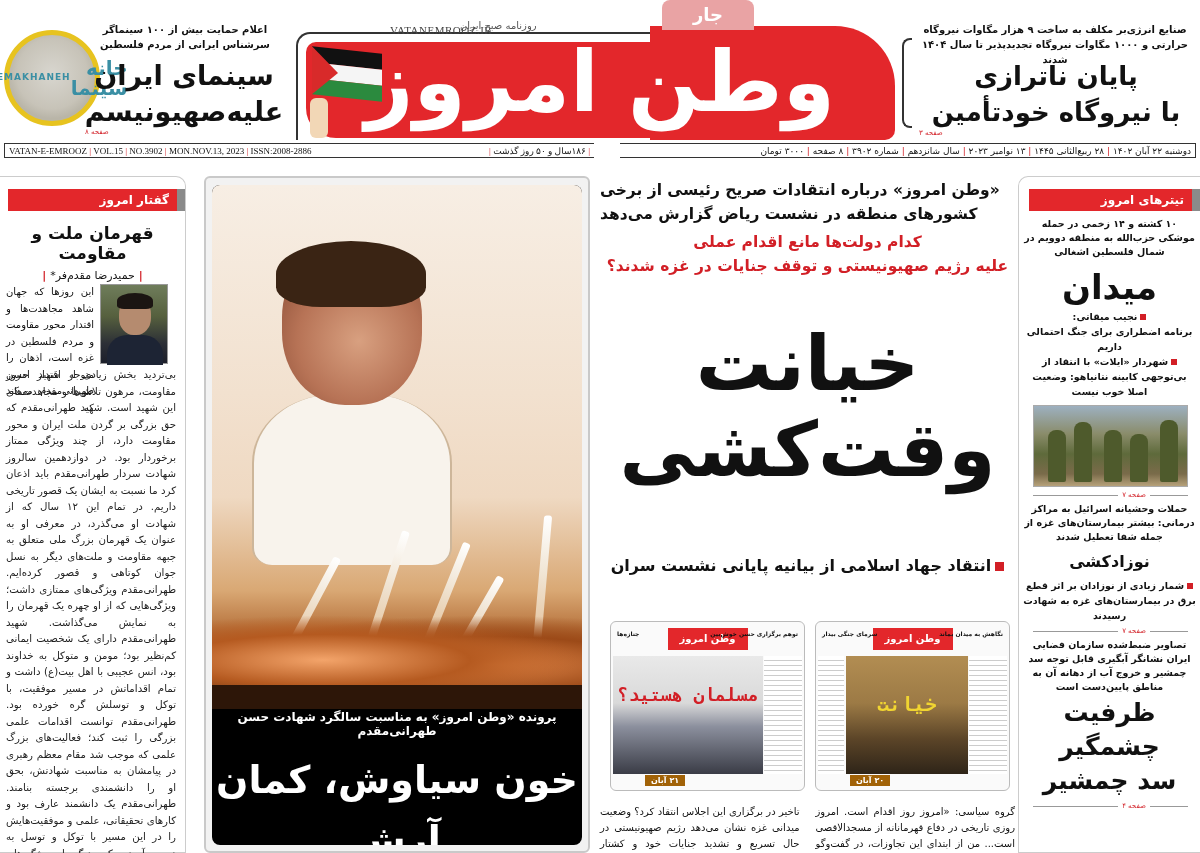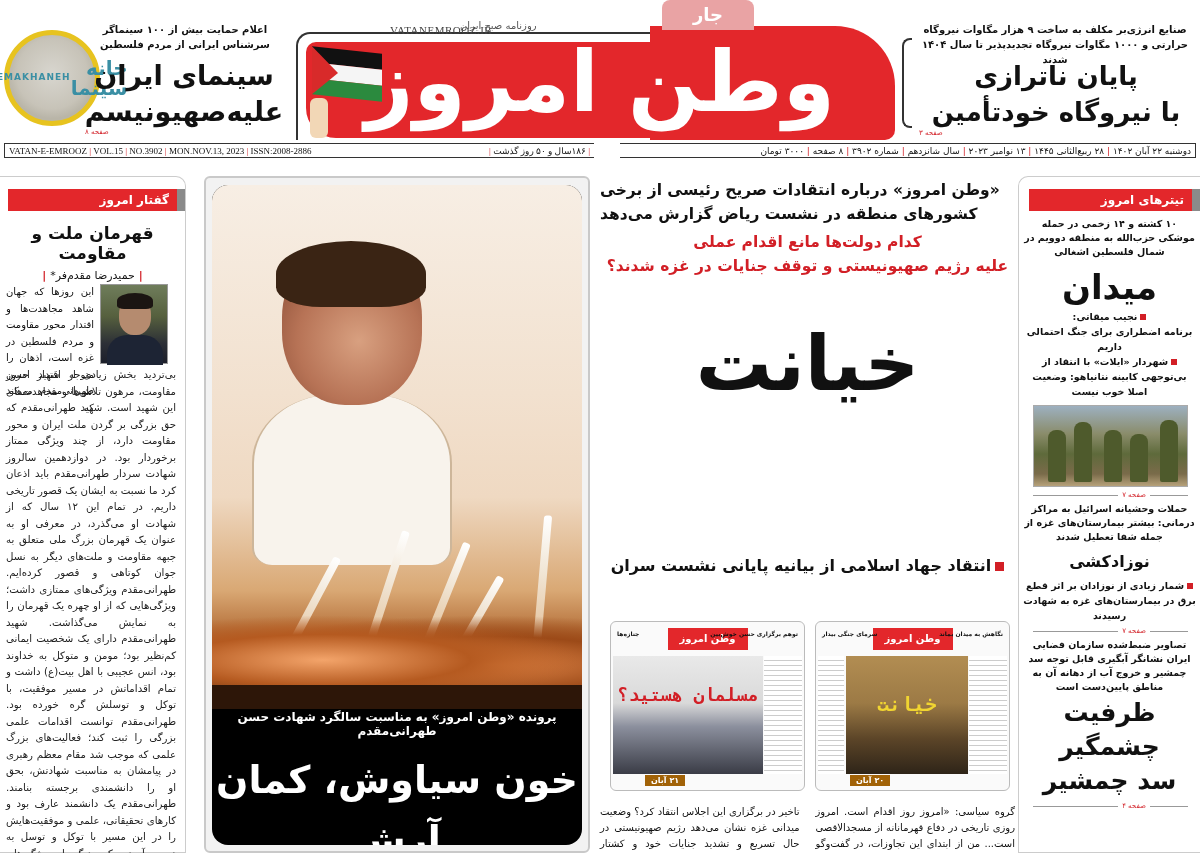--- a/index.html
+++ b/index.html
@@ -60,21 +60,21 @@
   .author-photo { position: absolute; left: 100px; top: 107px; width: 68px; height: 80px; background: linear-gradient(180deg, #6f7d5b 0%, #56603e 40%, #2c2f36 75%, #1c1f2a 100%); border: 1px solid #999; }
   .author-photo .face { position: absolute; left: 18px; top: 12px; width: 32px; height: 38px; border-radius: 45%; background: #b58b6f; }
   .author-photo .hair { position: absolute; left: 16px; top: 8px; width: 36px; height: 16px; border-radius: 50% 50% 20% 20%; background: #1b1512; }
   .author-photo .body { position: absolute; left: 6px; top: 50px; width: 56px; height: 30px; border-radius: 20px 20px 0 0; background: #1d2434; }
   .article-body { font-size: 10.2px; line-height: 16.5px; text-align: justify; padding: 0 8px 0 6px; color: #222; }
   .article-intro { position: absolute; left: 6px; top: 107px; width: 88px; font-size: 10px; line-height: 16.5px; text-align: justify; }
   .article-rest { position: absolute; left: 0; top: 190px; width: 184px; }
 
   
   .col-photo { position: absolute; left: 204px; top: 176px; width: 386px; height: 677px; border: 2px solid #c9c9c9; border-radius: 6px; background: #f2f2f2; }
-  .photo-inner { position: absolute; left: 6px; top: 7px; width: 370px; height: 660px; border-radius: 16px; overflow: hidden; background: #000; }
+  .photo-inner { position: absolute; left: 6px; top: 7px; width: 370px; height: 660px; border-radius: 8px; overflow: hidden; background: #000; }
   .photo-img { position: absolute; left: 0; top: 0; width: 370px; height: 520px;
     background: linear-gradient(180deg, #f7eee4 0%, #f2e1cf 40%, #efd9c2 60%, #d9a874 78%, #a3541d 90%, #3a1d0a 100%); }
   .portrait-head { position: absolute; left: 70px; top: 60px; width: 140px; height: 160px; border-radius: 45% 45% 45% 45%; background: radial-gradient(circle at 55% 60%, #d8a080 0%, #b77356 50%, #7a3f2a 100%); }
   .portrait-hair { position: absolute; left: 64px; top: 56px; width: 150px; height: 66px; border-radius: 50% 50% 30% 30%; background: #3a2414; }
   .portrait-cloak { position: absolute; left: 40px; top: 210px; width: 200px; height: 170px; border-radius: 40% 40% 10% 10%; background: #f8f3ec; border-left: 2px solid #cdb69a; border-right: 2px solid #cdb69a; }
   .missile { position: absolute; width: 8px; height: 110px; background: linear-gradient(180deg, #fff 0%, #f1e6d6 40%, #e0b98d 100%); transform-origin: bottom center; border-radius: 3px; }
   .smoke { position: absolute; left: 0; top: 430px; width: 370px; height: 90px; background: radial-gradient(ellipse at 30% 50%, #f3a46a 0%, #b55a20 40%, transparent 70%), radial-gradient(ellipse at 75% 55%, #e48a4c 0%, #9c4a18 40%, transparent 70%); }
   .ground { position: absolute; left: 0; top: 500px; width: 370px; height: 24px; background: #2d1608; }
   .photo-caption { position: absolute; left: 0; top: 525px; width: 370px; text-align: center; color: #fff; font-size: 12px; font-weight: bold; }
   .photo-headline { position: absolute; left: 0; top: 565px; width: 370px; text-align: center; color: #fff; font-size: 38px; font-weight: 900; line-height: 60px; }
@@ -221,20 +221,21 @@
 </div>
 
 <div class="col-main rtl">
   <div class="main-kicker">«وطن امروز» درباره انتقادات صریح رئیسی از برخی کشورهای منطقه در نشست ریاض گزارش می‌دهد</div>
   <div class="main-red">
     <div>کدام دولت‌ها مانع اقدام عملی</div>
     <div>علیه رژیم صهیونیستی و توقف جنایات در غزه شدند؟</div>
   </div>
   <div class="main-headline">
     <div>خیانت</div>
+    <div>وقت‌کشی</div>
   </div>
   <div class="main-sub">
     <div><span class="sq"></span><span>انتقاد جهاد اسلامی از بیانیه پایانی نشست سران</span></div>
   </div>
 
   <div class="thumbs" style="direction:ltr;">
     <div class="thumb thumb1">
       <div class="mast">
           <div class="logo">وطن امروز</div>
           <div class="lt rtl">توهم برگزاری حسن خوش‌بین</div>

